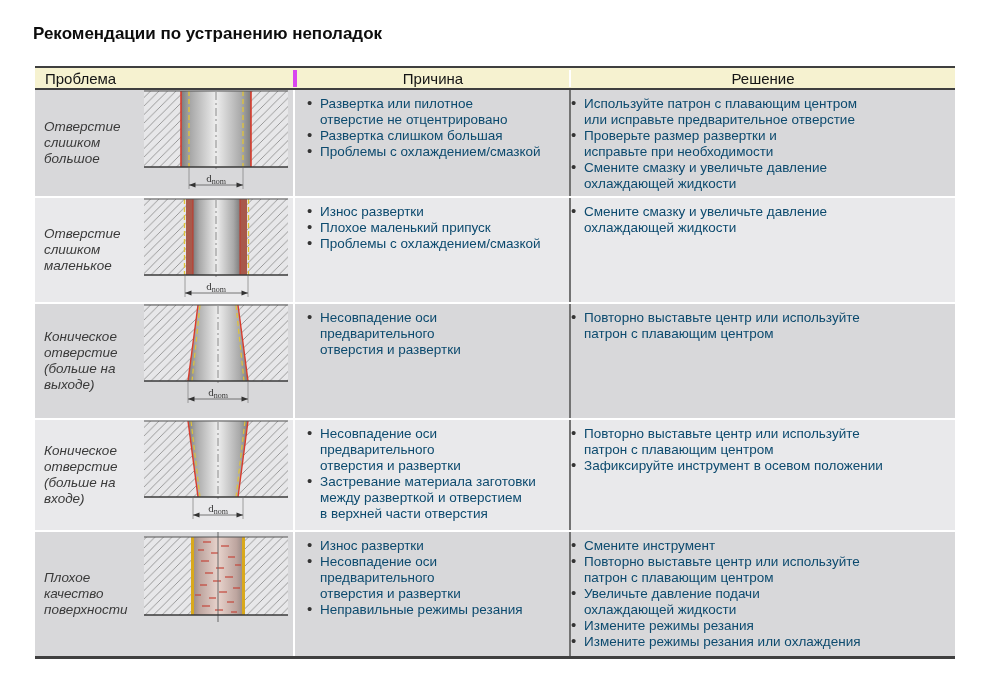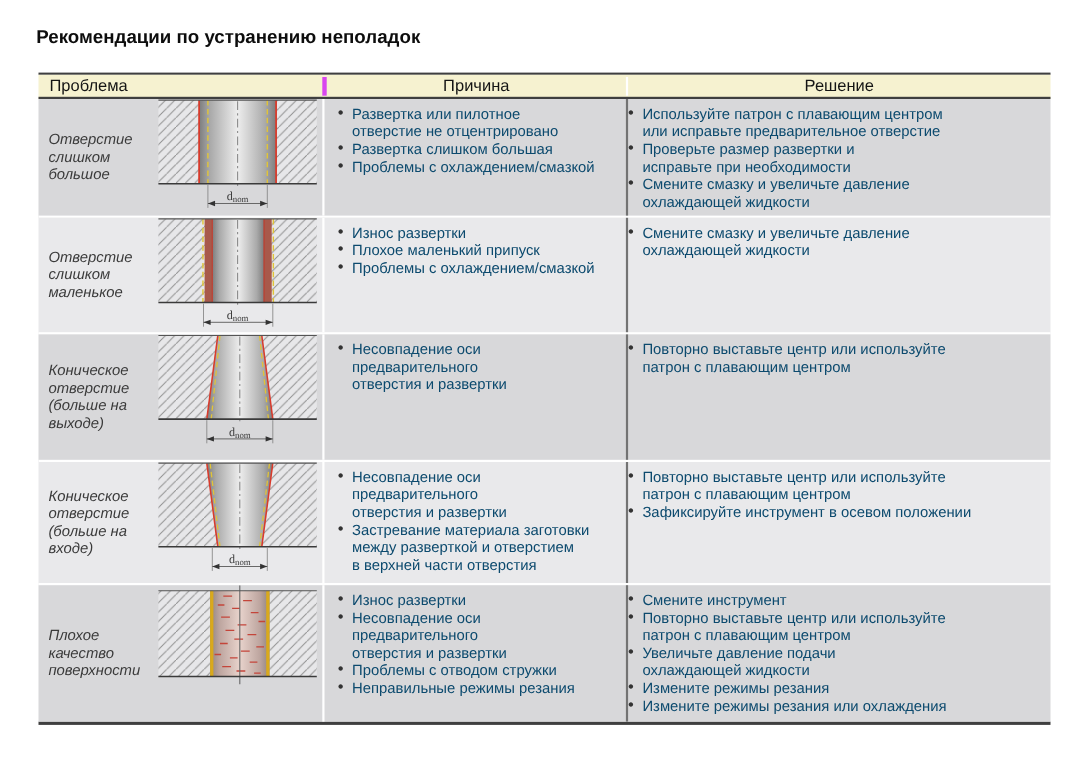--- a/index.html
+++ b/index.html
@@ -272,21 +272,20 @@
           <line x1="1" y1="5" x2="145" y2="5" stroke="#555" stroke-width="1"></line>
           <line x1="1" y1="83" x2="145" y2="83" stroke="#3a3a3a" stroke-width="1.5"></line>
         </svg>
       </div>
       <div class="ccell">
         <ul class="blist">
           <li>Износ развертки</li>
           <li>Несовпадение оси
 предварительного
 отверстия и развертки</li>
-          <li>Проблемы с отводом стружки</li>
           <li>Неправильные режимы резания</li>
         </ul>
       </div>
       <div class="scell">
         <ul class="blist">
           <li>Смените инструмент</li>
           <li>Повторно выставьте центр или используйте
 патрон с плавающим центром</li>
           <li>Увеличьте давление подачи
 охлаждающей жидкости</li>

